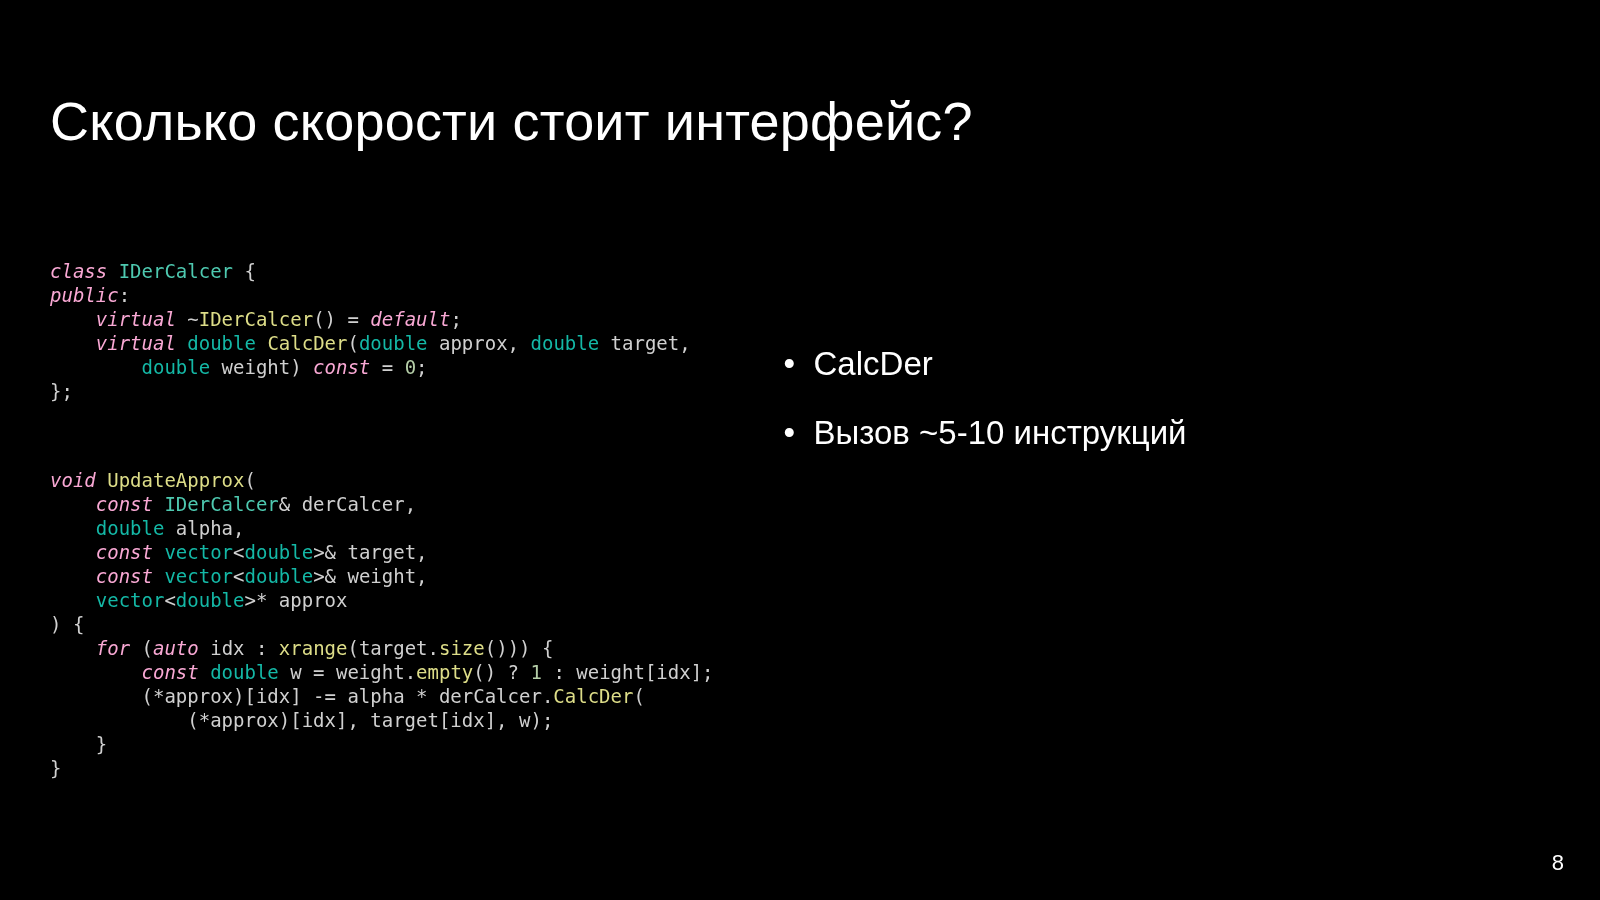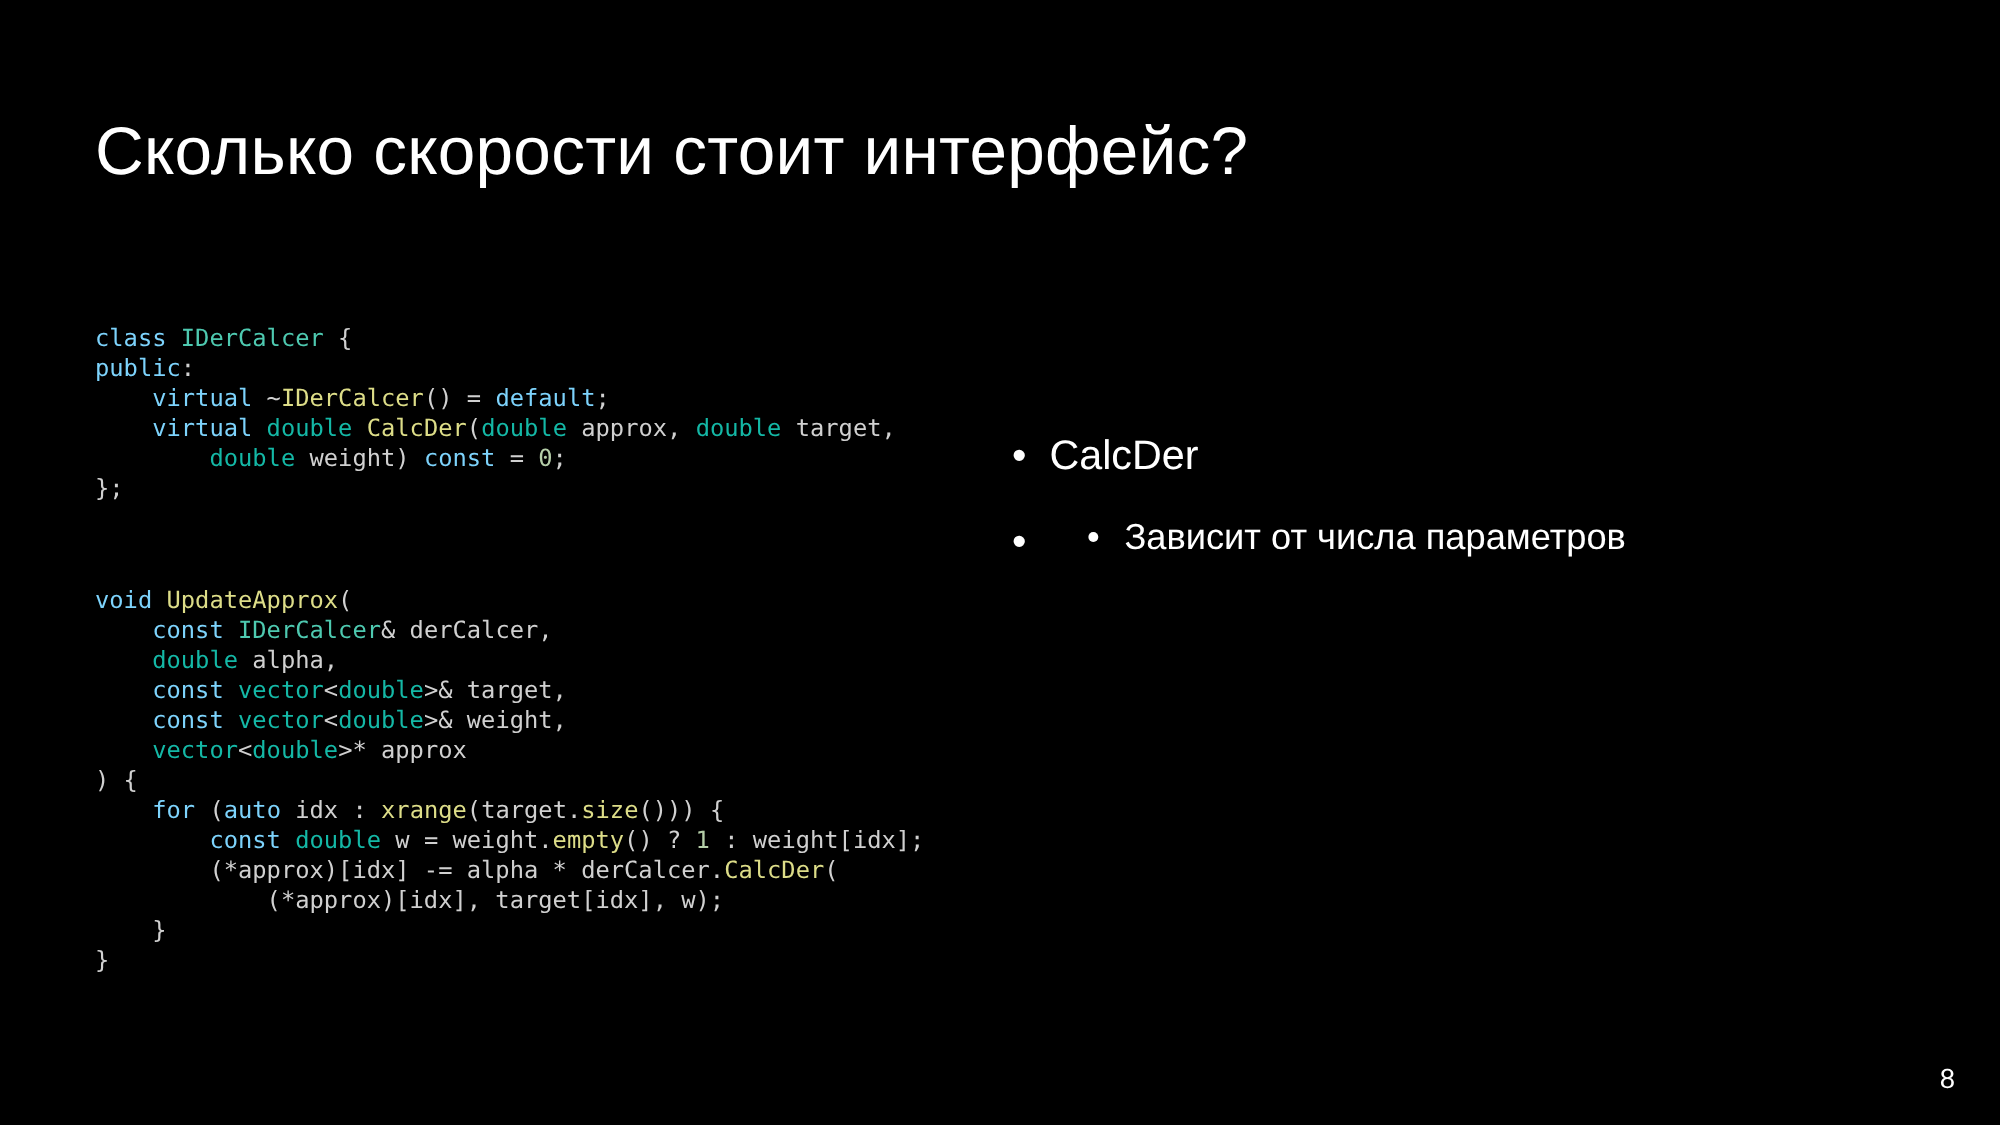--- a/index.html
+++ b/index.html
@@ -10,21 +10,21 @@
     background: #000;
     color: #fff;
     font-family: "Segoe UI", "Helvetica Neue", Arial, sans-serif;
     overflow: hidden;
   }
   .slide {
     position: relative;
     width: 1600px;
     height: 900px;
     box-sizing: border-box;
-    padding: 90px 120px 60px 76px;
+    padding: 90px 120px 60px 50px;
   }
   .title {
     font-size: 54px;
     font-weight: 400;
     color: #ffffff;
     margin: 0 0 60px 0;
     letter-spacing: 0.2px;
   }
   .columns {
     display: flex;
@@ -89,21 +89,21 @@
   }
   .page-num {
     position: absolute;
     right: 36px;
     bottom: 24px;
     font-size: 22px;
     color: #ffffff;
   }
 
   
-  .kw  { color: #7dd3fc; }  
+  .kw  { color: #f9a8d4; font-style: italic; }  
   .typ { color: #14b8a6; }  
   .cls { color: #4ec9b0; }  
   .fn  { color: #dddd88; }  
   .pun { color: #d0d0d0; }  
   .num { color: #b5cea8; }  
 </style>
 </head>
 <body>
 
 <div class="slide">
@@ -111,21 +111,19 @@
 
   <div class="columns">
     <div class="code-col">
       <div class="block1" id="code-block-1"><div><span class="kw">class </span><span class="cls">IDerCalcer</span><span class="pun"> {</span></div><div><span class="kw">public</span><span class="pun">:</span></div><div><span class="pun">    </span><span class="kw">virtual </span><span class="pun">~</span><span class="fn">IDerCalcer</span><span class="pun">() = </span><span class="kw">default</span><span class="pun">;</span></div><div><span class="pun">    </span><span class="kw">virtual </span><span class="typ">double</span><span class="pun"> </span><span class="fn">CalcDer</span><span class="pun">(</span><span class="typ">double</span><span class="pun"> approx, </span><span class="typ">double</span><span class="pun"> target,</span></div><div><span class="pun">        </span><span class="typ">double</span><span class="pun"> weight) </span><span class="kw">const</span><span class="pun"> = </span><span class="num">0</span><span class="pun">;</span></div><div><span class="pun">};</span></div></div>
       <div class="block2" id="code-block-2"><div><span class="kw">void </span><span class="fn">UpdateApprox</span><span class="pun">(</span></div><div><span class="pun">    </span><span class="kw">const </span><span class="cls">IDerCalcer</span><span class="pun">&amp; derCalcer,</span></div><div><span class="pun">    </span><span class="typ">double</span><span class="pun"> alpha,</span></div><div><span class="pun">    </span><span class="kw">const </span><span class="typ">vector</span><span class="pun">&lt;</span><span class="typ">double</span><span class="pun">&gt;&amp; target,</span></div><div><span class="pun">    </span><span class="kw">const </span><span class="typ">vector</span><span class="pun">&lt;</span><span class="typ">double</span><span class="pun">&gt;&amp; weight,</span></div><div><span class="pun">    </span><span class="typ">vector</span><span class="pun">&lt;</span><span class="typ">double</span><span class="pun">&gt;* approx</span></div><div><span class="pun">) {</span></div><div><span class="pun">    </span><span class="kw">for</span><span class="pun"> (</span><span class="kw">auto</span><span class="pun"> idx : </span><span class="fn">xrange</span><span class="pun">(target.</span><span class="fn">size</span><span class="pun">())) {</span></div><div><span class="pun">        </span><span class="kw">const </span><span class="typ">double</span><span class="pun"> w = weight.</span><span class="fn">empty</span><span class="pun">() ? </span><span class="num">1</span><span class="pun"> : weight[idx];</span></div><div><span class="pun">        (*approx)[idx] -= alpha * derCalcer.</span><span class="fn">CalcDer</span><span class="pun">(</span></div><div><span class="pun">            (*approx)[idx], target[idx], w);</span></div><div><span class="pun">    }</span></div><div><span class="pun">}</span></div></div>
     </div>
 
     <div class="bullets-col">
       <ul class="bullets" id="bullet-list">
           <li><span>CalcDer</span></li>
-          <li><ul class="sub">
-              <li>Зависит от числа параметров</li>
-            </ul></li>
+          <li><span>Вызов ~5-10 инструкций</span></li>
         </ul>
     </div>
   </div>
 
   <div class="page-num">8</div>
 </div>
 
 </body></html>

